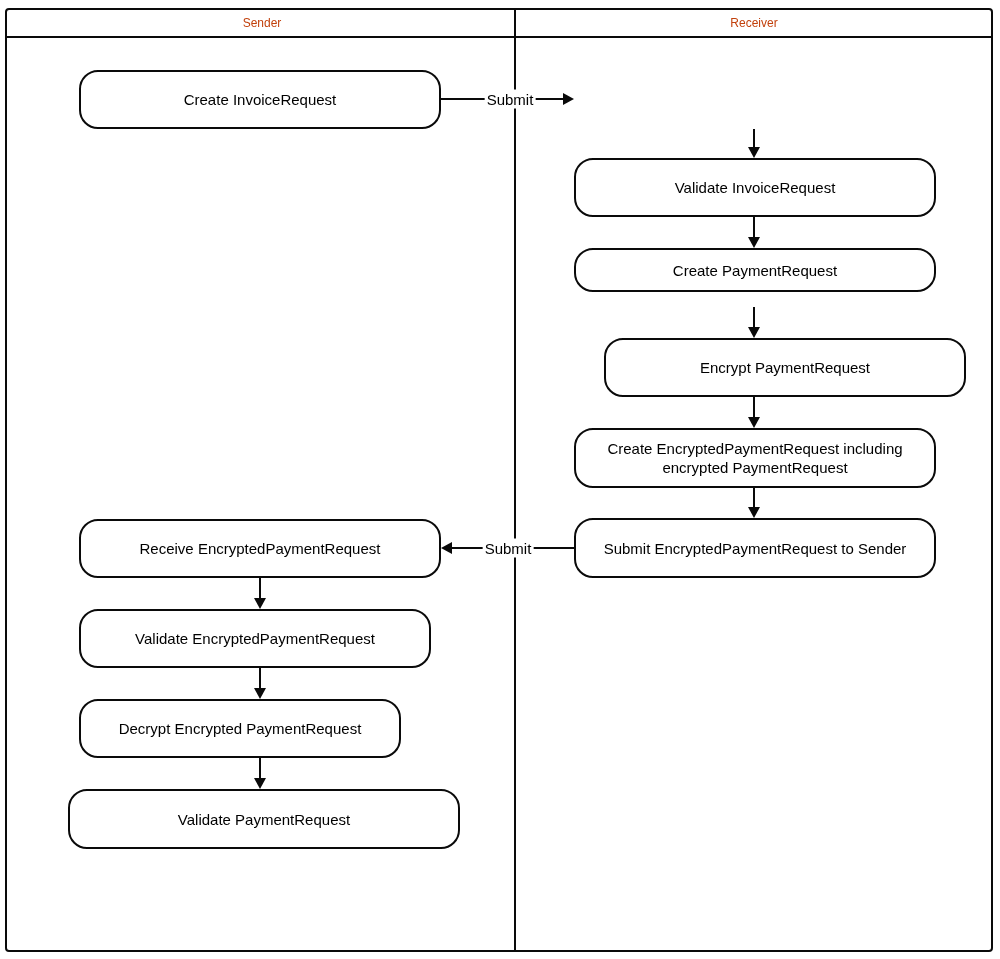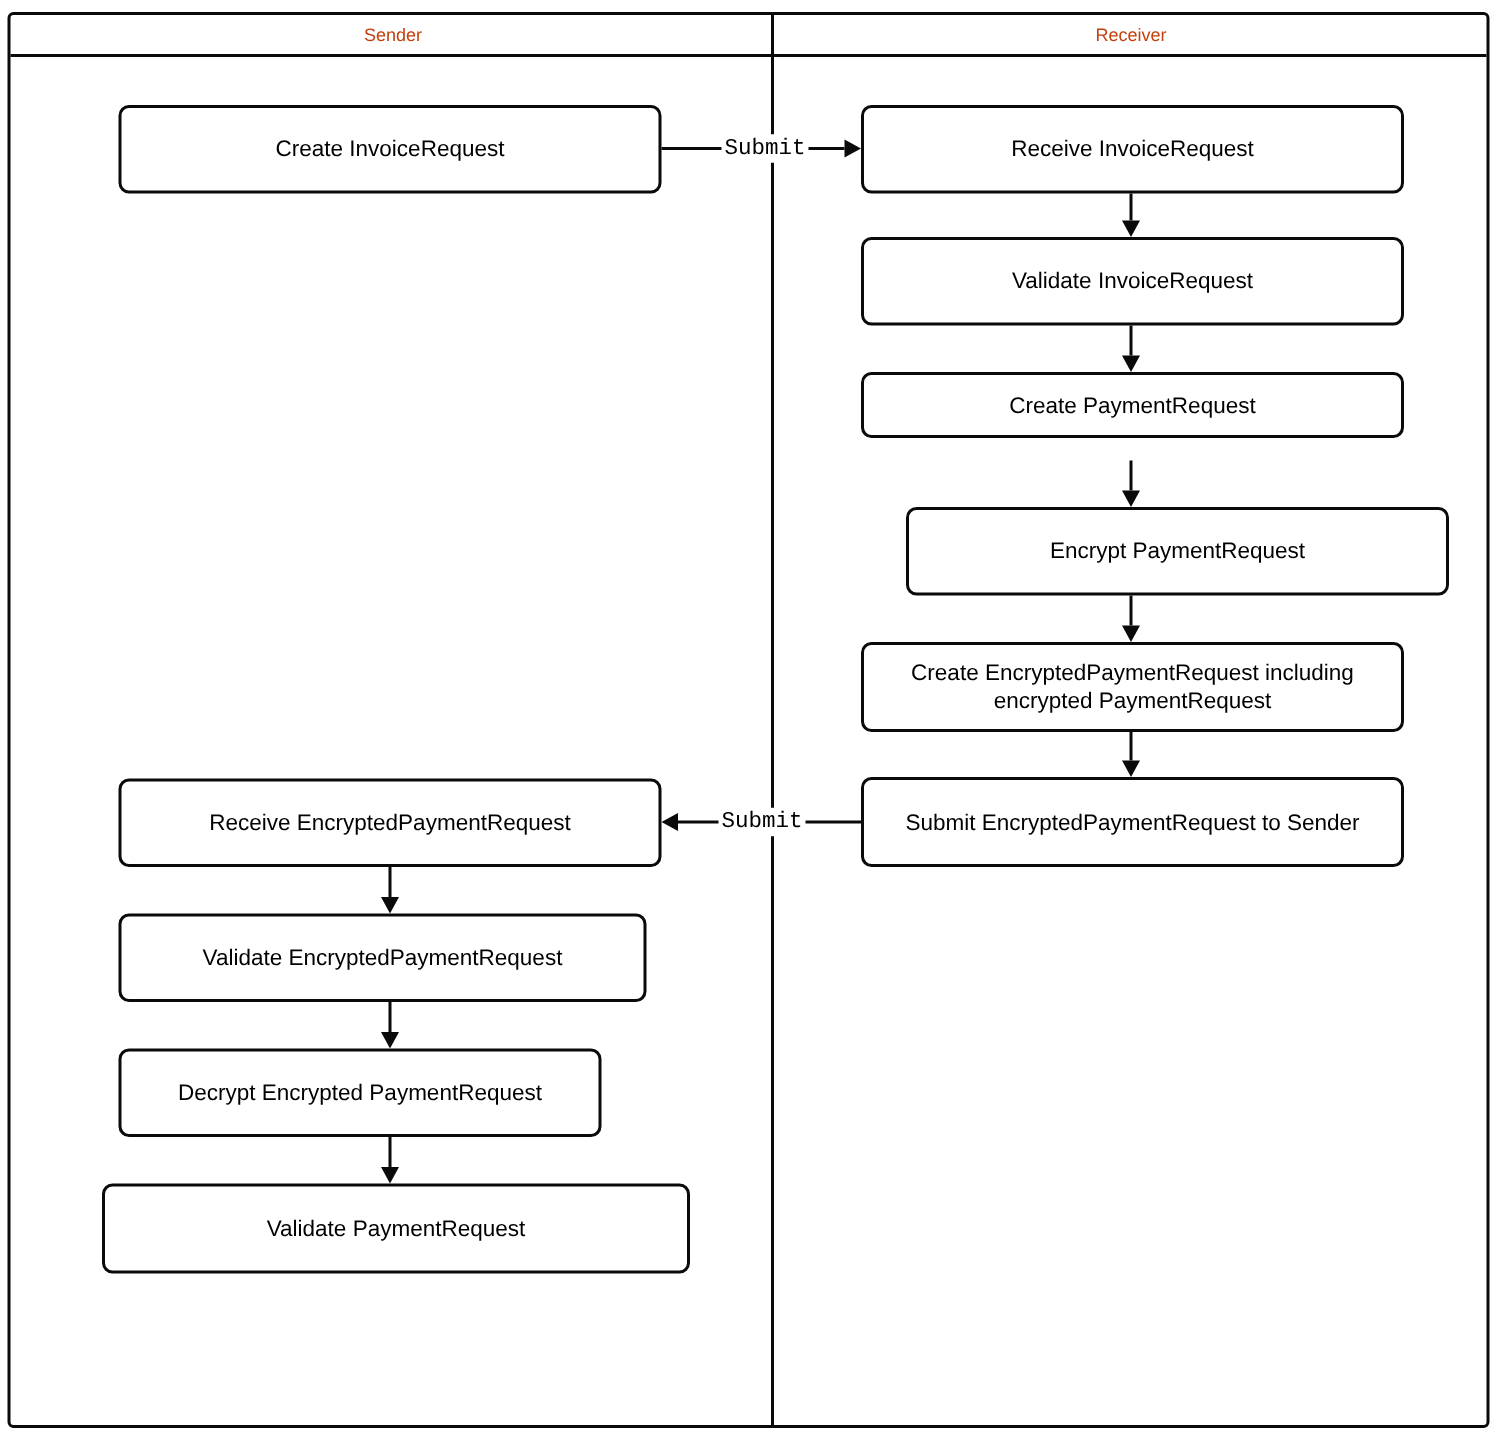--- a/index.html
+++ b/index.html
@@ -36,21 +36,21 @@
   .lane-divider {
     position: absolute;
     left: 514px; top: 8px;
     width: 2px; height: 944px;
     background: #0a0a0a;
     z-index: 1;
   }
   .node {
     position: absolute;
     border: 2px solid #0a0a0a;
-    border-radius: 7px;
+    border-radius: 19px;
     background: #ffffff;
     display: flex;
     align-items: center;
     justify-content: center;
     text-align: center;
     font-size: 15px;
     line-height: 19px;
     padding: 2px 14px;
     z-index: 2;
   }
@@ -99,21 +99,20 @@
     border-right: 11px solid #0a0a0a;
   }
   .edge-label {
     position: absolute;
     transform: translate(-50%, -50%);
     background: #ffffff;
     font-size: 15px;
     padding: 1px 2px;
     z-index: 3;
     white-space: nowrap;
-    font-family: Liberation Mono, monospace;
   }
 </style>
 </head>
 <body>
 
 <div class="canvas">
 
   <div class="frame">
     <div class="header-row">
       <div class="lane-title sender">Sender</div>
@@ -121,21 +120,20 @@
     </div>
   </div>
   <div class="lane-divider"></div>
 
   <div class="node" style="left:79px; top:70px; width:362px; height:59px">Create InvoiceRequest</div>
   <div class="node" style="left:79px; top:519px; width:362px; height:59px">Receive EncryptedPaymentRequest</div>
   <div class="node" style="left:79px; top:609px; width:352px; height:59px">Validate EncryptedPaymentRequest</div>
   <div class="node" style="left:79px; top:699px; width:322px; height:59px">Decrypt Encrypted PaymentRequest</div>
   <div class="node" style="left:68px; top:789px; width:392px; height:60px">Validate PaymentRequest</div>
 
-  <div class="node" style="left:574px; top:70px; width:362px; height:59px">Receive InvoiceRequest</div>
   <div class="node" style="left:574px; top:158px; width:362px; height:59px">Validate InvoiceRequest</div>
   <div class="node" style="left:574px; top:248px; width:362px; height:44px">Create PaymentRequest</div>
   <div class="node" style="left:604px; top:338px; width:362px; height:59px">Encrypt PaymentRequest</div>
   <div class="node" style="left:574px; top:428px; width:362px; height:60px">Create EncryptedPaymentRequest including encrypted PaymentRequest</div>
   <div class="node" style="left:574px; top:518px; width:362px; height:60px">Submit EncryptedPaymentRequest to Sender</div>
 
   <div class="arrow-v" style="left:753px; top:129px; height:18px"></div>
   <div class="arrow-v" style="left:753px; top:217px; height:20px"></div>
   <div class="arrow-v" style="left:753px; top:307px; height:20px"></div>
   <div class="arrow-v" style="left:753px; top:397px; height:20px"></div>

